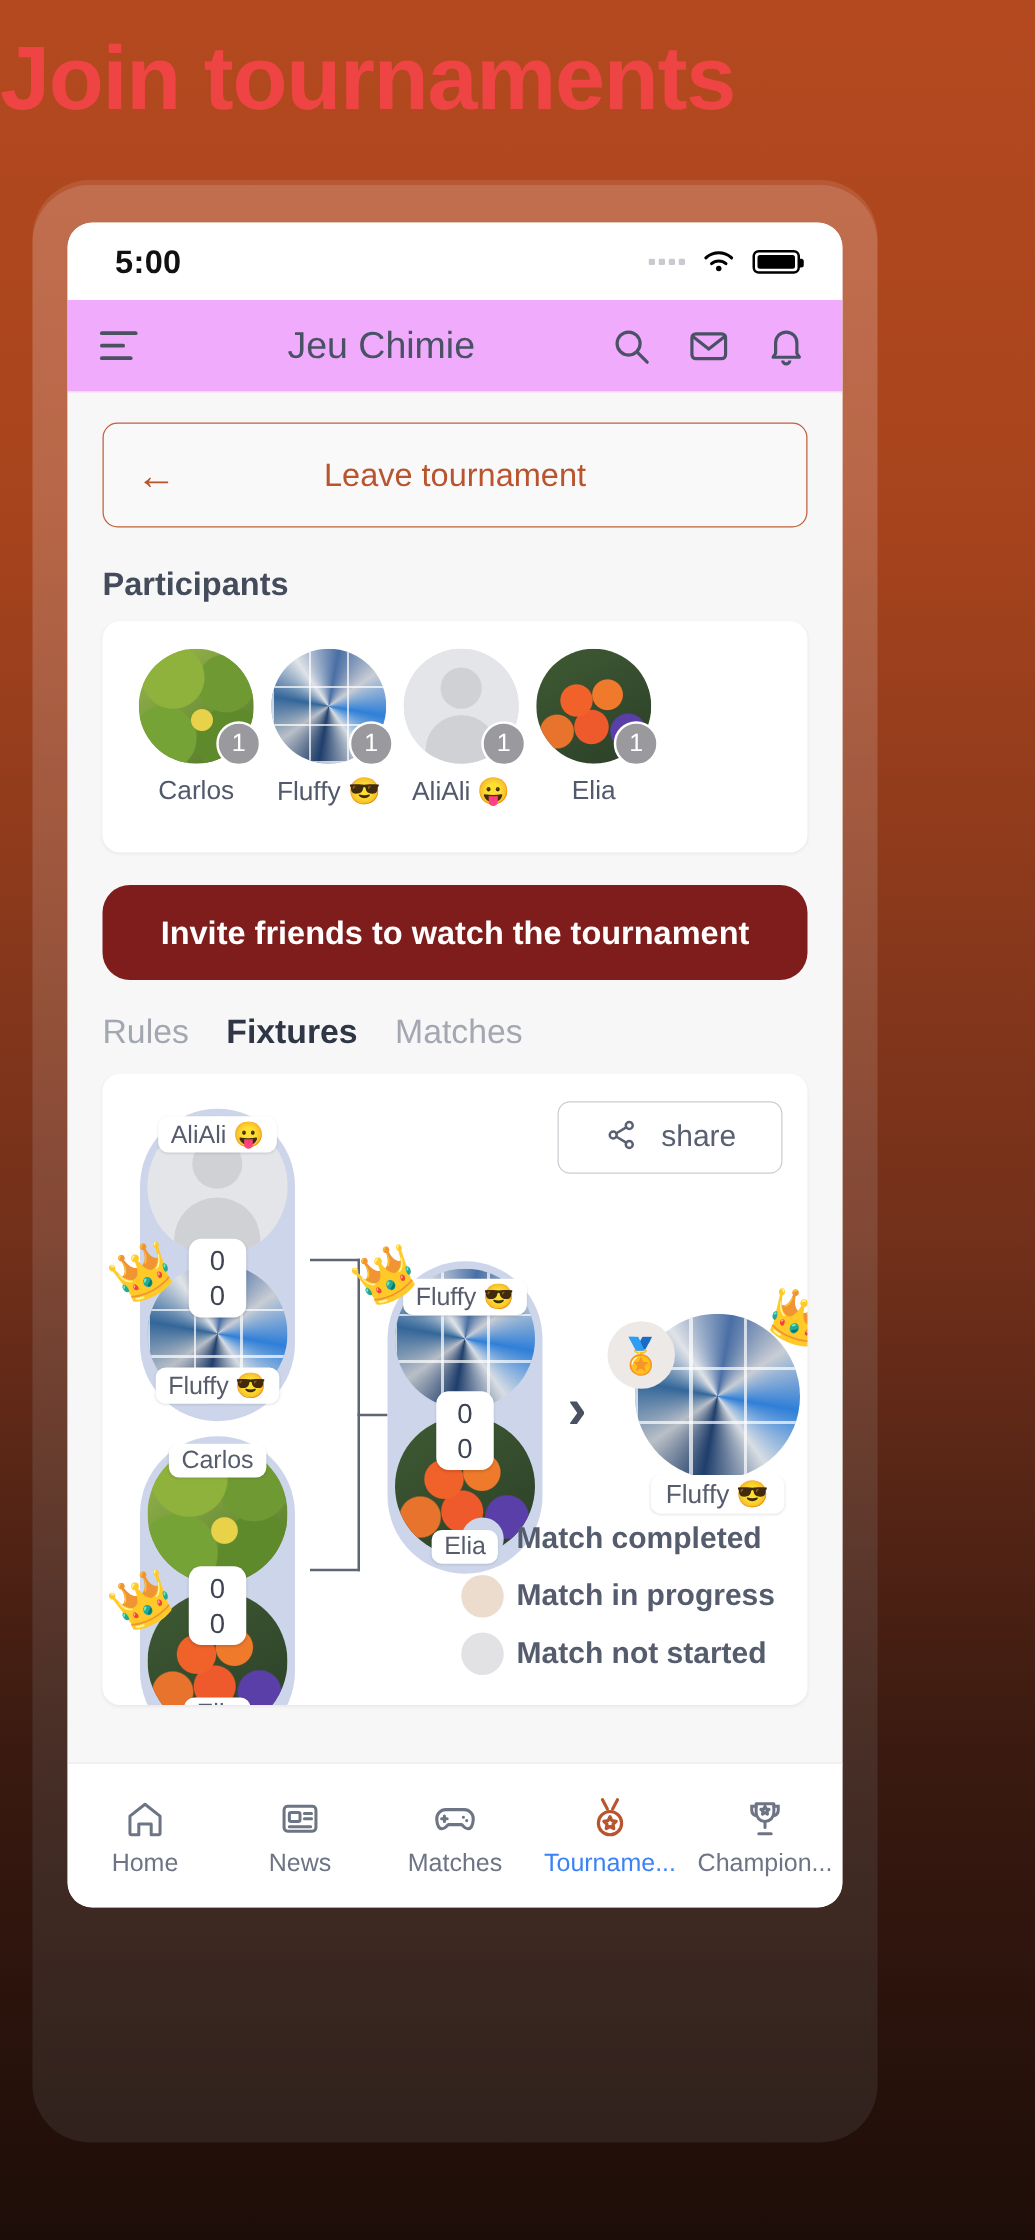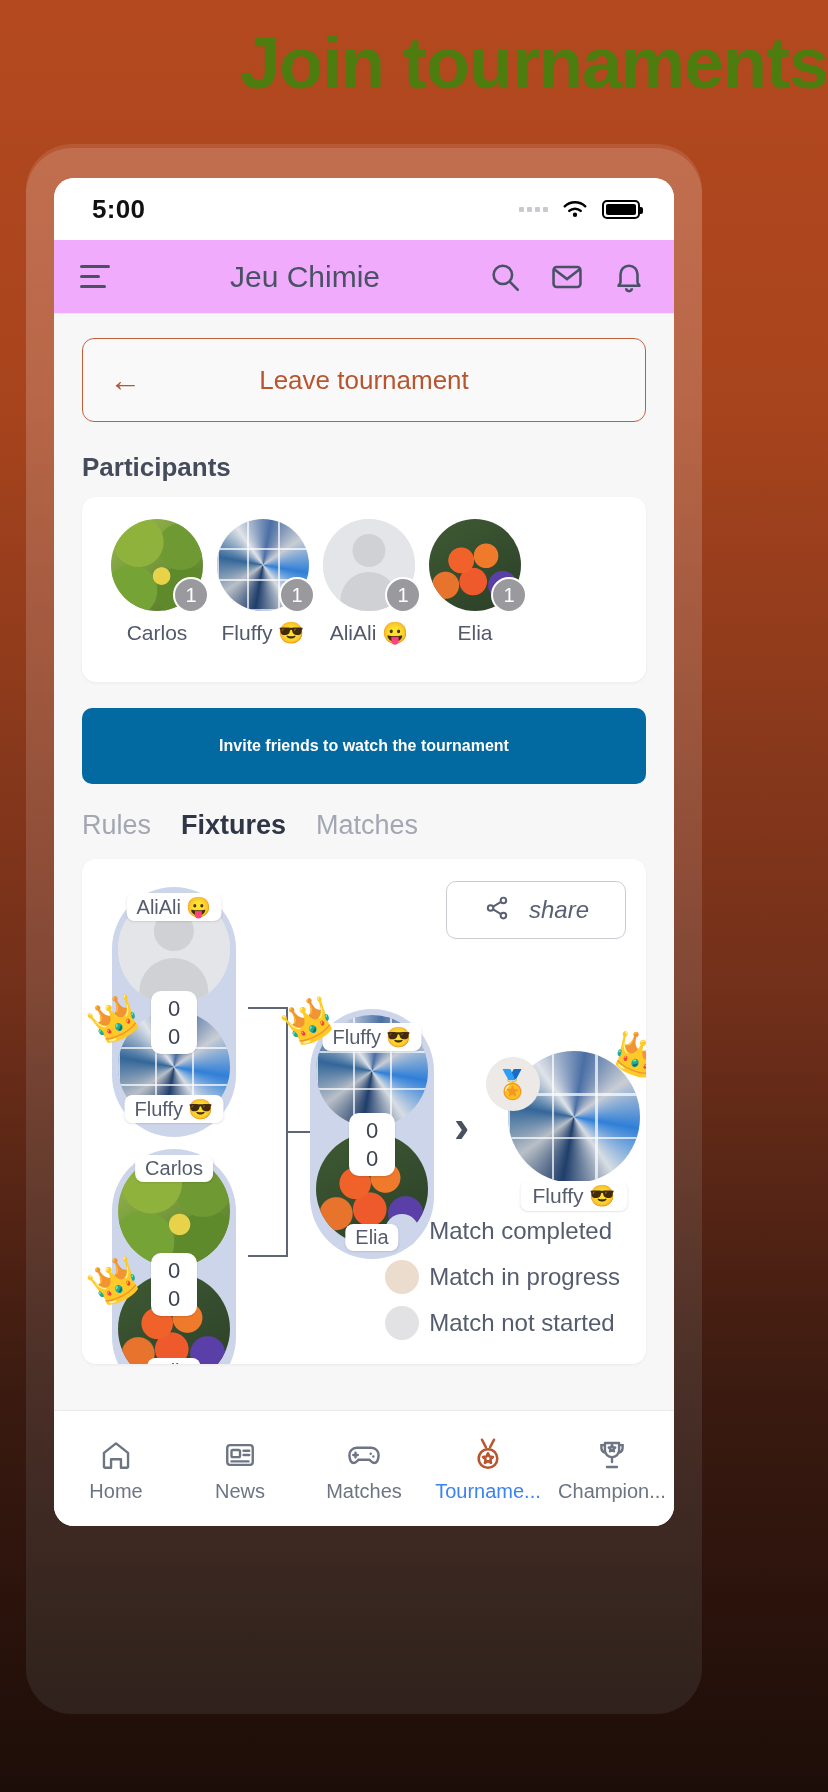--- a/index.html
+++ b/index.html
@@ -9,22 +9,22 @@
     overflow: hidden;
   }
   body {
     background: linear-gradient(180deg,#b4491f 0%,#a8441d 22%,#73301a 55%,#3a1a10 78%,#1d0d08 100%);
     position: relative;
   }
 
   
   .promo-title {
     position: absolute; top: 26px; left: 0; width: 828px;
-    text-align: right;
-    color: #4d7c0f;
+    text-align: left;
+    color: #ef4444;
     font-size: 72px;
     font-weight: bold;
     letter-spacing: -1px;
     line-height: 1.05;
     white-space: nowrap;
   }
 
   
   .device-outer {
     position: absolute;
@@ -129,23 +129,23 @@
     position:absolute; right:-6px; bottom:-2px;
     width: 36px; height: 36px; border-radius:50%;
     background:#9a9a9e; color:#fff;
     display:flex; align-items:center; justify-content:center;
     font-size: 20px; border: 2px solid #fff;
   }
   .p-name { margin-top: 10px; font-size: 21px; color:#52596b; white-space:nowrap; }
 
   .invite-btn {
     margin: 26px 28px 0 28px;
-    height: 76px; border-radius: 10px;
-    background:#0369a1;
-    color:#fff; font-size: 16px; font-weight: bold;
+    height: 76px; border-radius: 22px;
+    background:#7f1d1d;
+    color:#fff; font-size: 26px; font-weight: bold;
     display:flex; align-items:center; justify-content:center;
     cursor:pointer;
   }
 
   .tabs { display:flex; align-items:baseline; gap: 30px; margin: 26px 0 0 28px; }
   .tab { font-size: 27px; color:#a3a7b2; cursor:pointer; }
   .tab.active { color:#2f3646; font-weight:bold; }
 
   .bracket-card {
     margin: 18px 28px 0 28px;
@@ -157,21 +157,21 @@
   }
 
   
   .share-pill {
     position:absolute; right: 20px; top: 22px;
     width: 180px; height: 58px;
     border: 1.5px solid #c9ccd3; border-radius: 10px;
     display:flex; align-items:center; justify-content:center; gap: 18px;
     background:#fff; cursor:pointer;
   }
-  .share-pill .lbl { font-size: 24px; color:#596072;font-style:italic; }
+  .share-pill .lbl { font-size: 24px; color:#596072; }
 
   
   .pair {
     position:absolute;
     width: 124px;
     background:#ccd5ea;
     border-radius: 62px;
     display:flex; flex-direction:column; align-items:center;
     padding: 6px 0;
   }
@@ -207,21 +207,21 @@
   }
   .winner-chip {
     position:absolute; left: 50%; transform: translateX(-50%);
     bottom:-28px;
     background:#fff; border-radius:8px; padding: 3px 12px;
     font-size: 21px; color:#565c6c; white-space:nowrap;
     box-shadow:0 1px 2px rgba(0,0,0,.10);
   }
 
   .legend { position:absolute; right: 26px; bottom: 24px; }
-  .legend-row { display:flex; align-items:center; gap: 10px; margin-bottom: 12px; }
+  .legend-row { display:flex; align-items:center; gap: 10px; margin-bottom: 12px; font-weight: bold; }
   .legend-dot { width: 34px; height: 34px; border-radius:50%; }
   .legend-lbl { font-size: 24px; color:#555c6d; }
 
   
   .bottomnav {
     flex: none; height: 116px; background:#fff;
     border-top: 1px solid #e9eaee;
     display:flex; align-items:center;
   }
   .nav-item {

